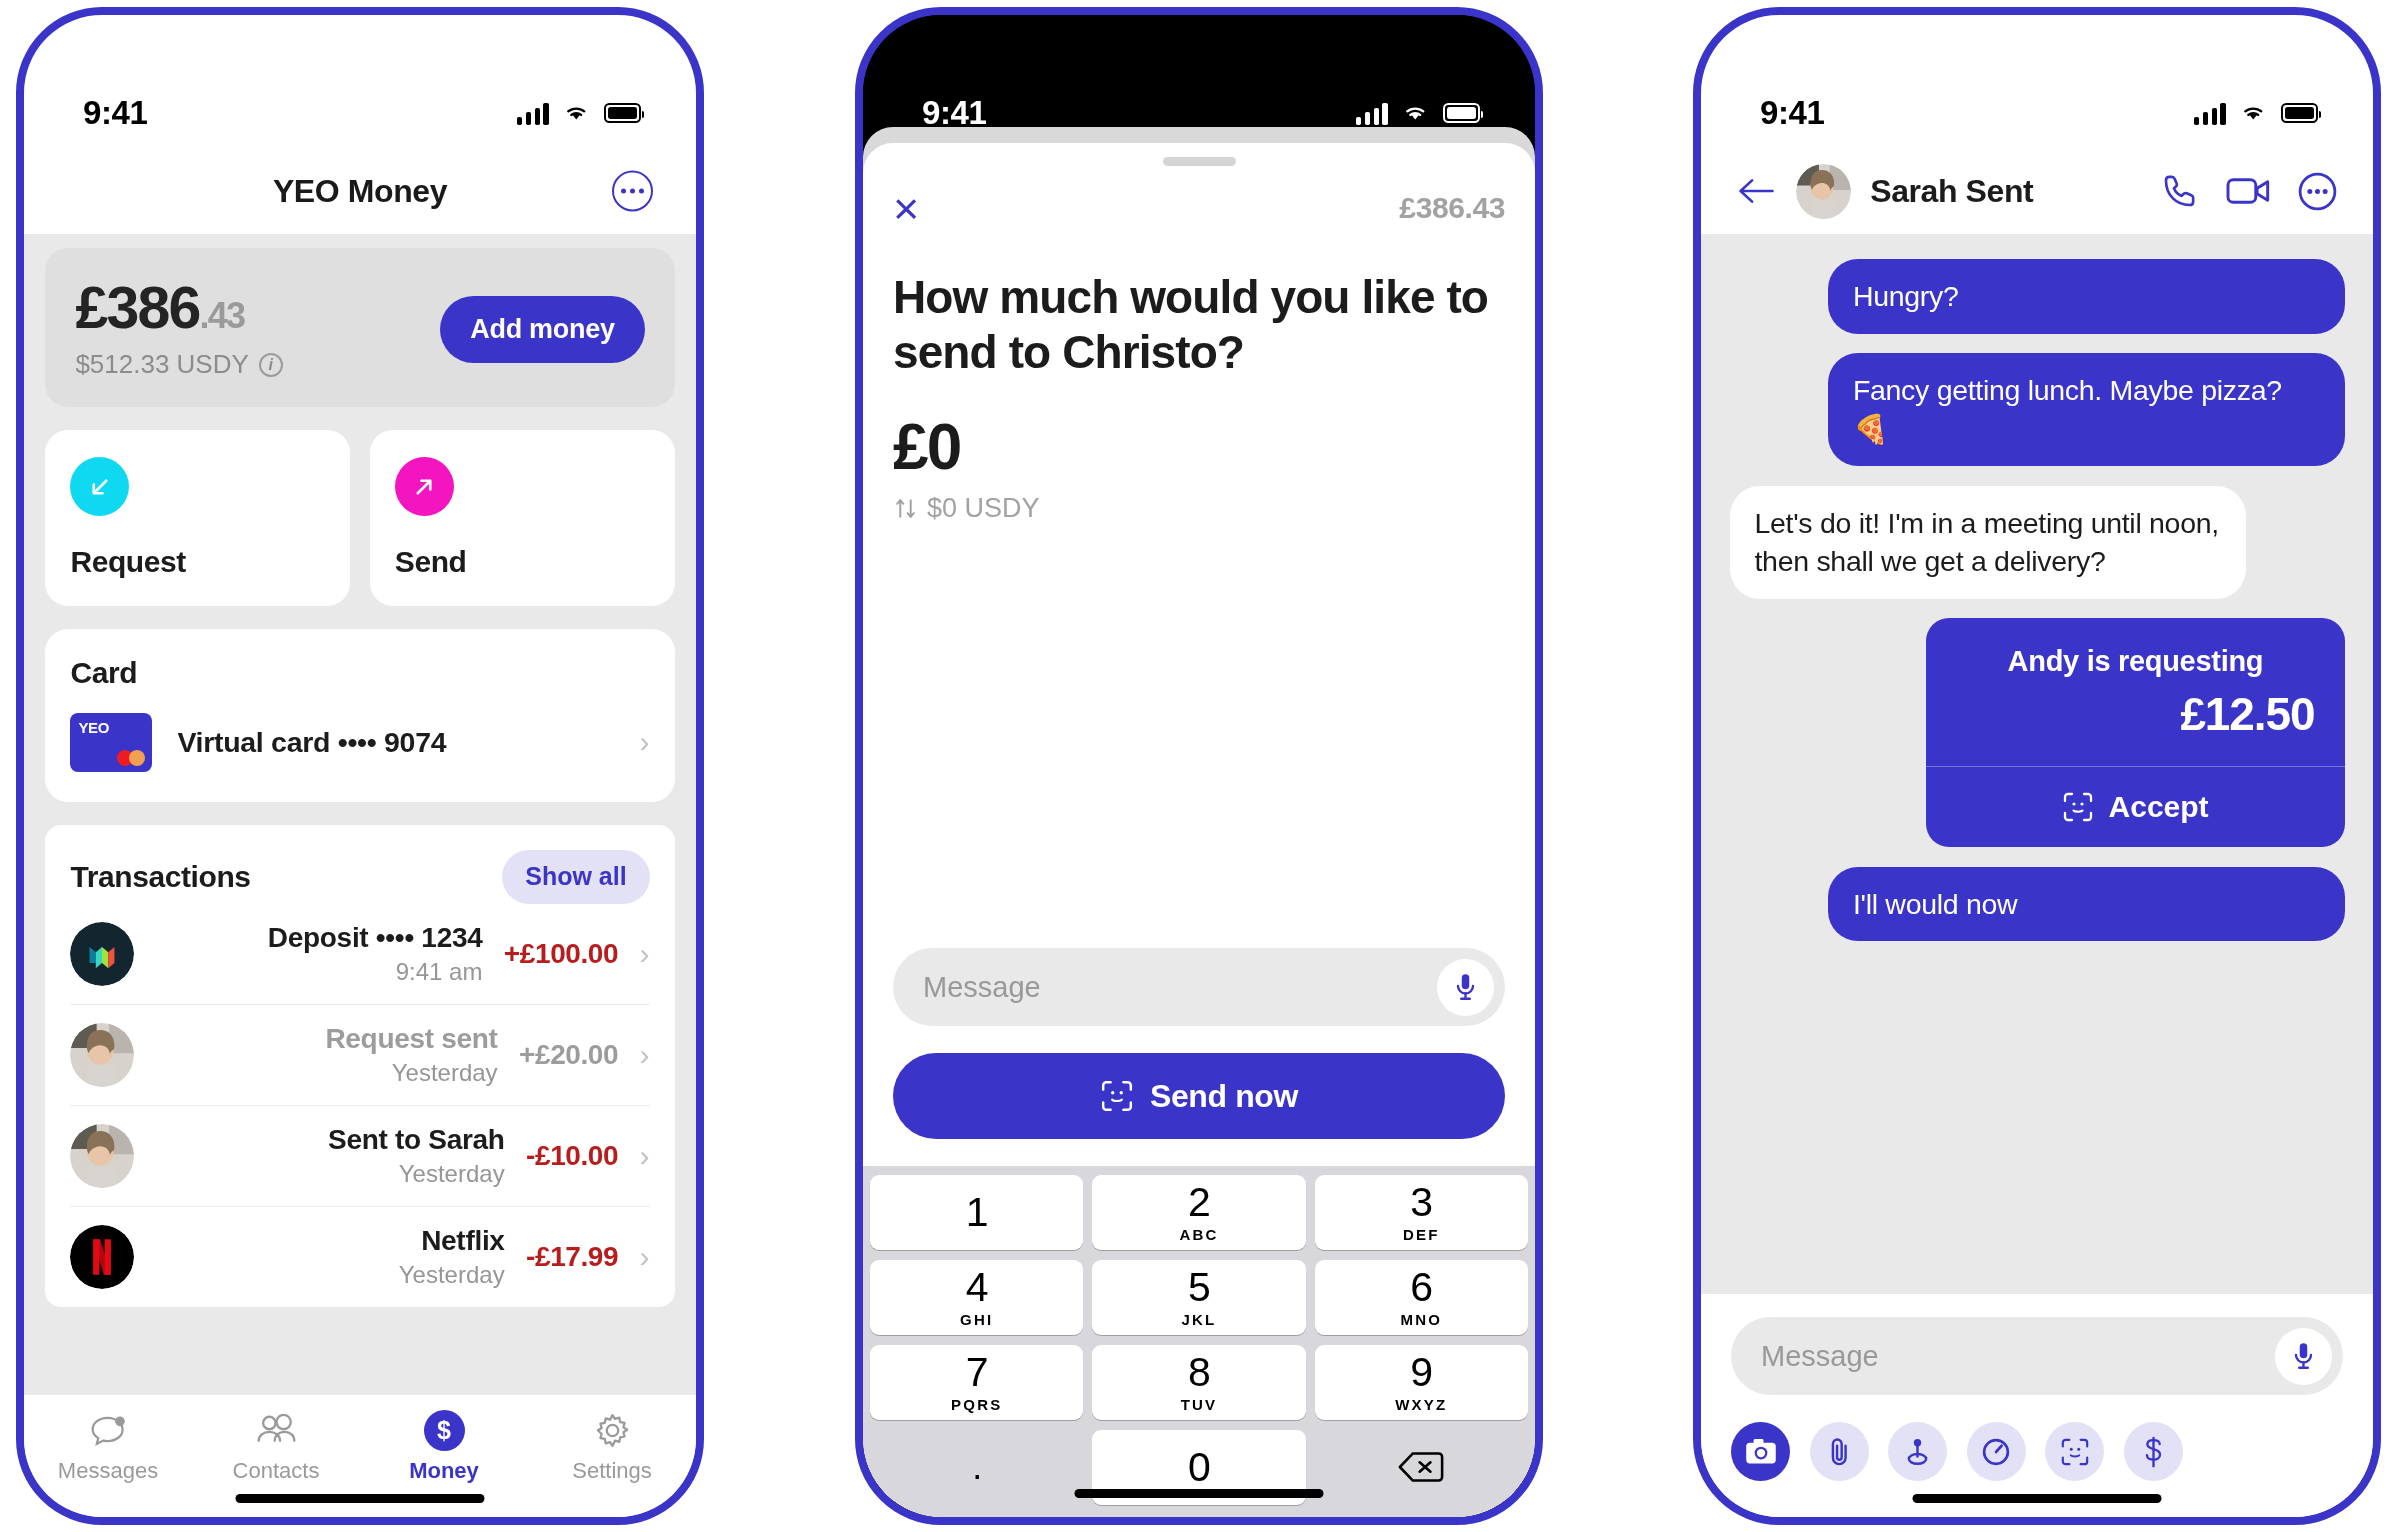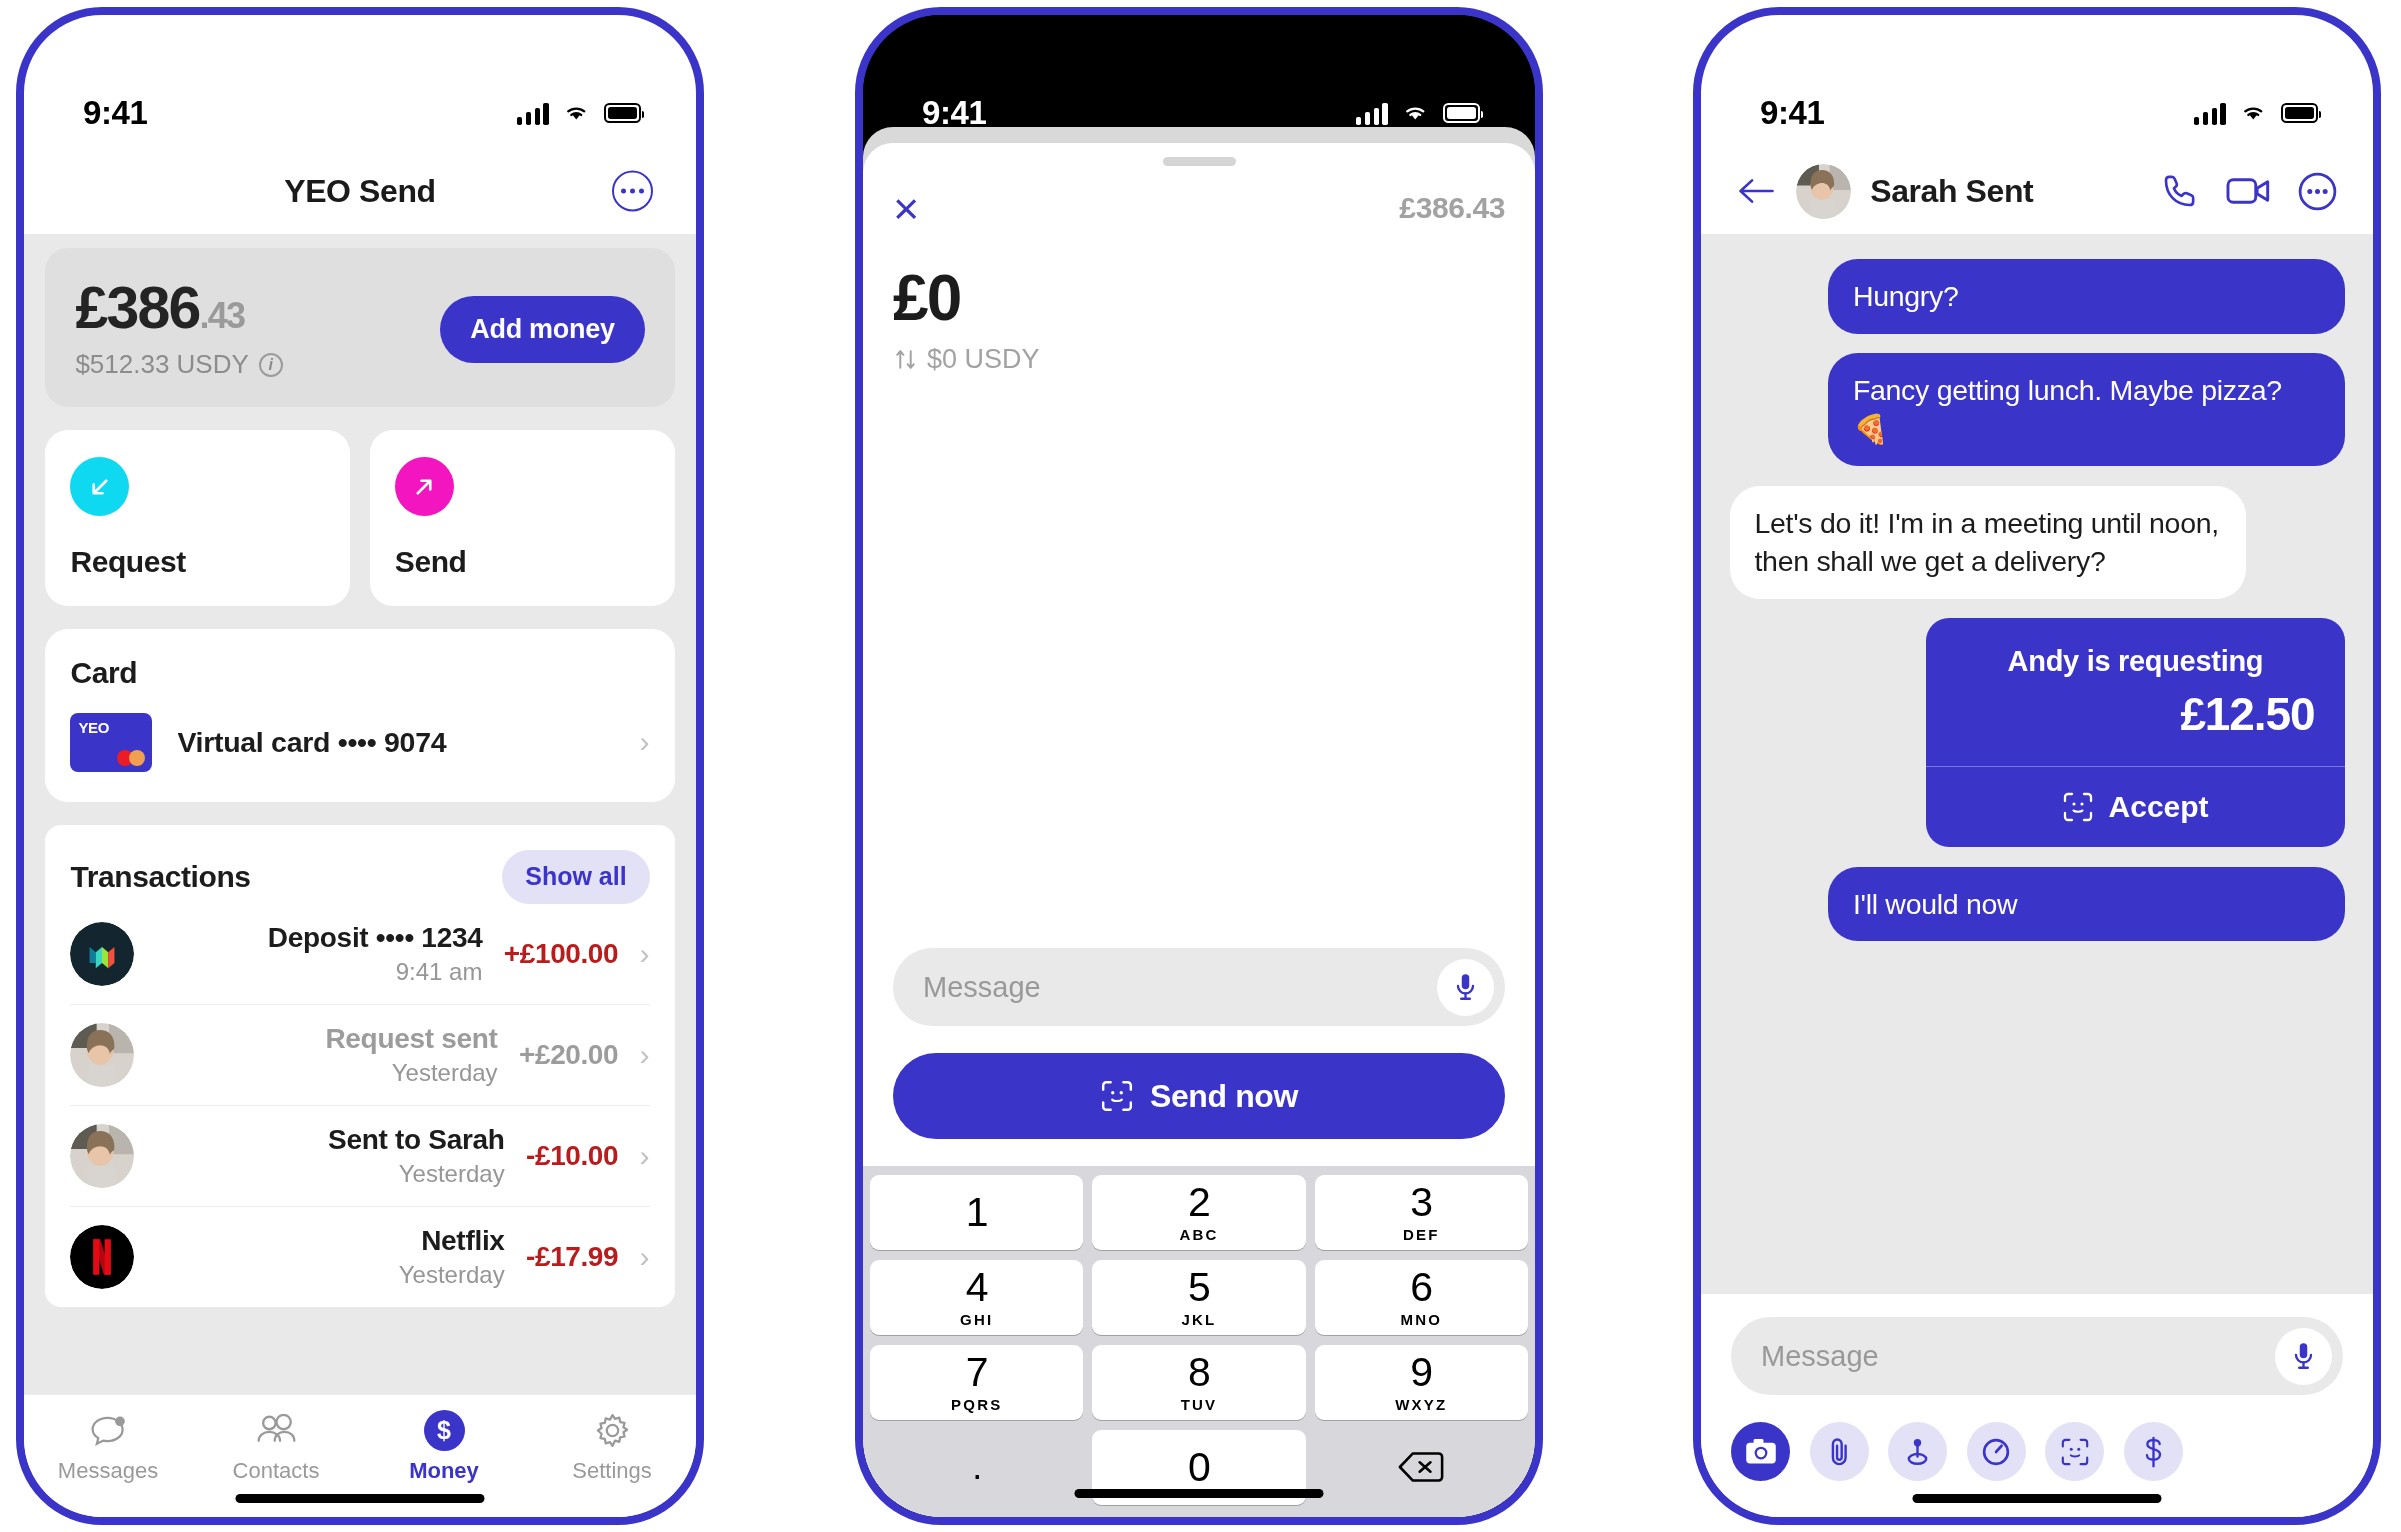--- a/index.html
+++ b/index.html
@@ -175,21 +175,21 @@
           <path d="M7 10.5c5-4.2 13-4.2 18 0" stroke="#000" stroke-width="2.6" fill="none" stroke-linecap="round"></path>
           <path d="M10.5 14.5c3.2-2.6 7.8-2.6 11 0" stroke="#000" stroke-width="2.6" fill="none" stroke-linecap="round"></path>
         </svg>
         <div class="batt">
               <i></i>
             </div>
       </div>
     </div>
 
     <div class="p1-nav">
-      <div class="p1-title">YEO Send</div>
+      <div class="p1-title">YEO Money</div>
       <div class="more-circle">
             <b></b>
             <b></b>
             <b></b>
           </div>
     </div>
 
     <div class="p1-body">
 
       <div class="bal-card">
@@ -395,20 +395,21 @@
       </div>
     </div>
 
     <div class="p2-sheet" style="background:#d9d9d9;">
       <div class="p2-inner">
         <div class="grabber"></div>
         <div class="p2-top">
           <div class="p2-x">×</div>
           <div class="p2-bal">£386.43</div>
         </div>
+        <div class="p2-q">How much would you like to send to Christo?</div>
         <div class="p2-amt">£0</div>
         <div class="p2-conv">
           <svg width="25" height="25" viewBox="0 0 24 24">
             <path d="M7 4v16M7 4L4 7.5M7 4l3 3.5M17 20V4M17 20l-3-3.5M17 20l3-3.5" stroke="#a2a2a2" stroke-width="1.9" fill="none" stroke-linecap="round" stroke-linejoin="round"></path>
               </svg>
           <span>$0 USDY</span>
         </div>
 
         <div class="p2-spacer"></div>
 

